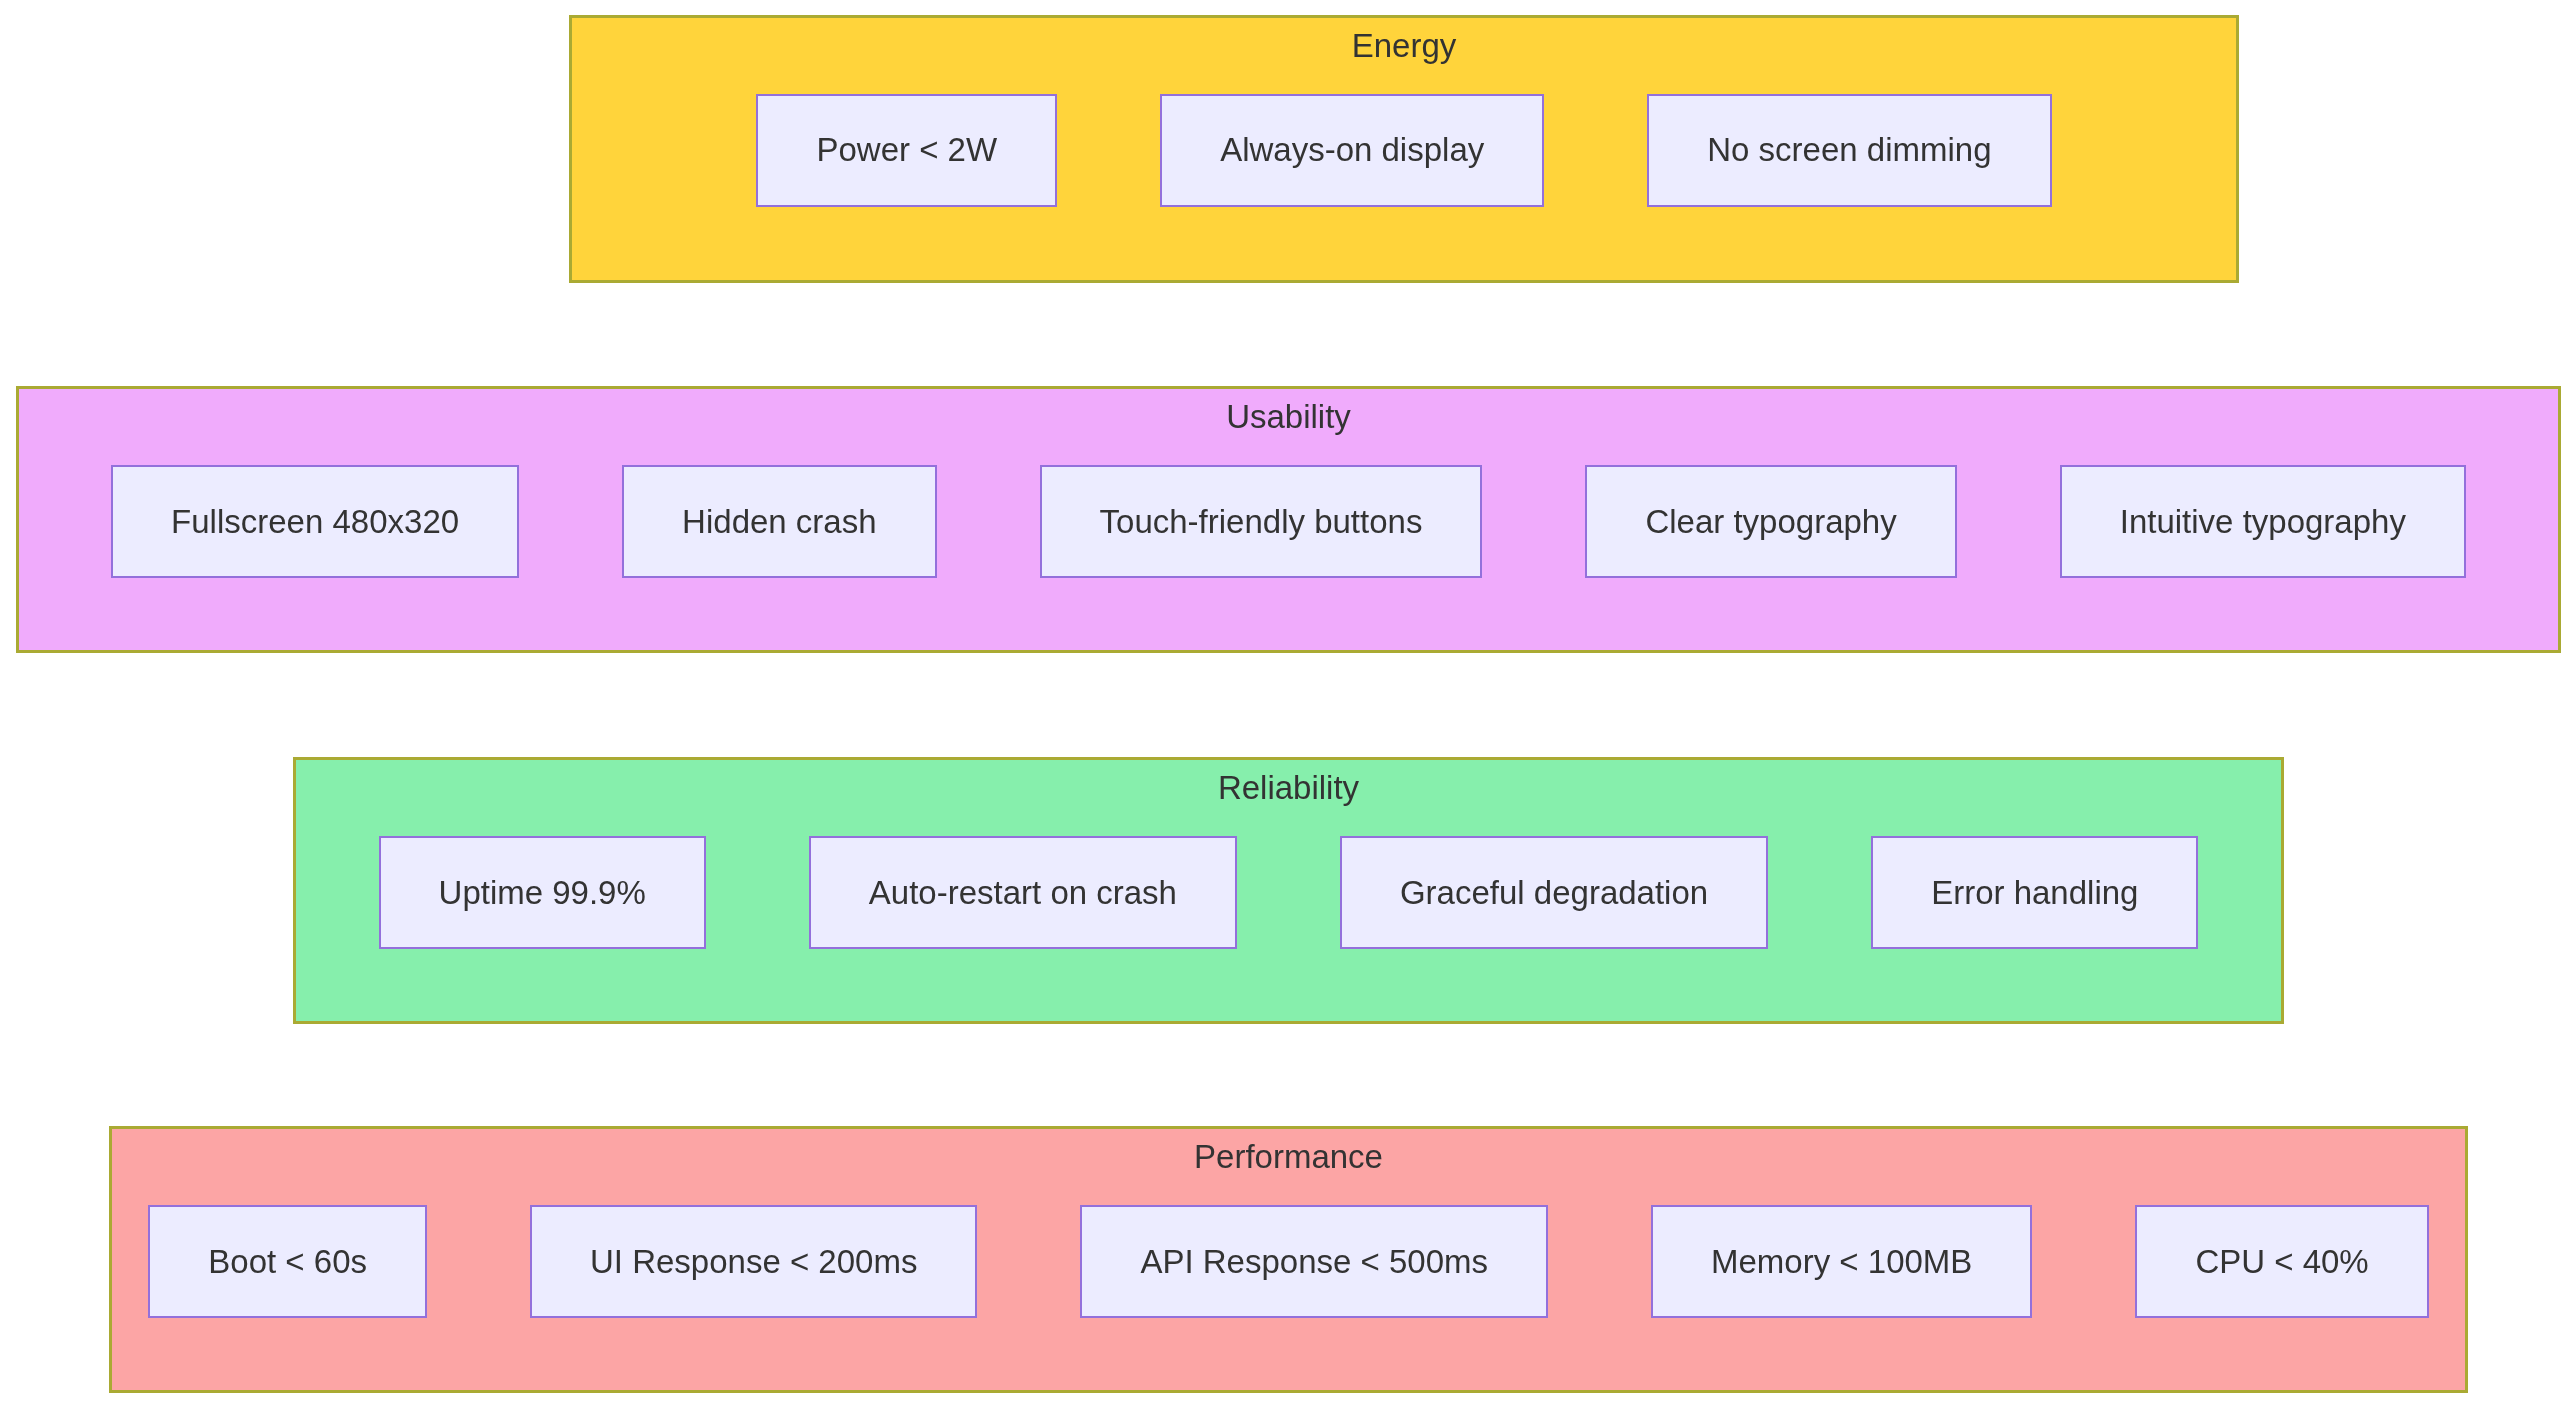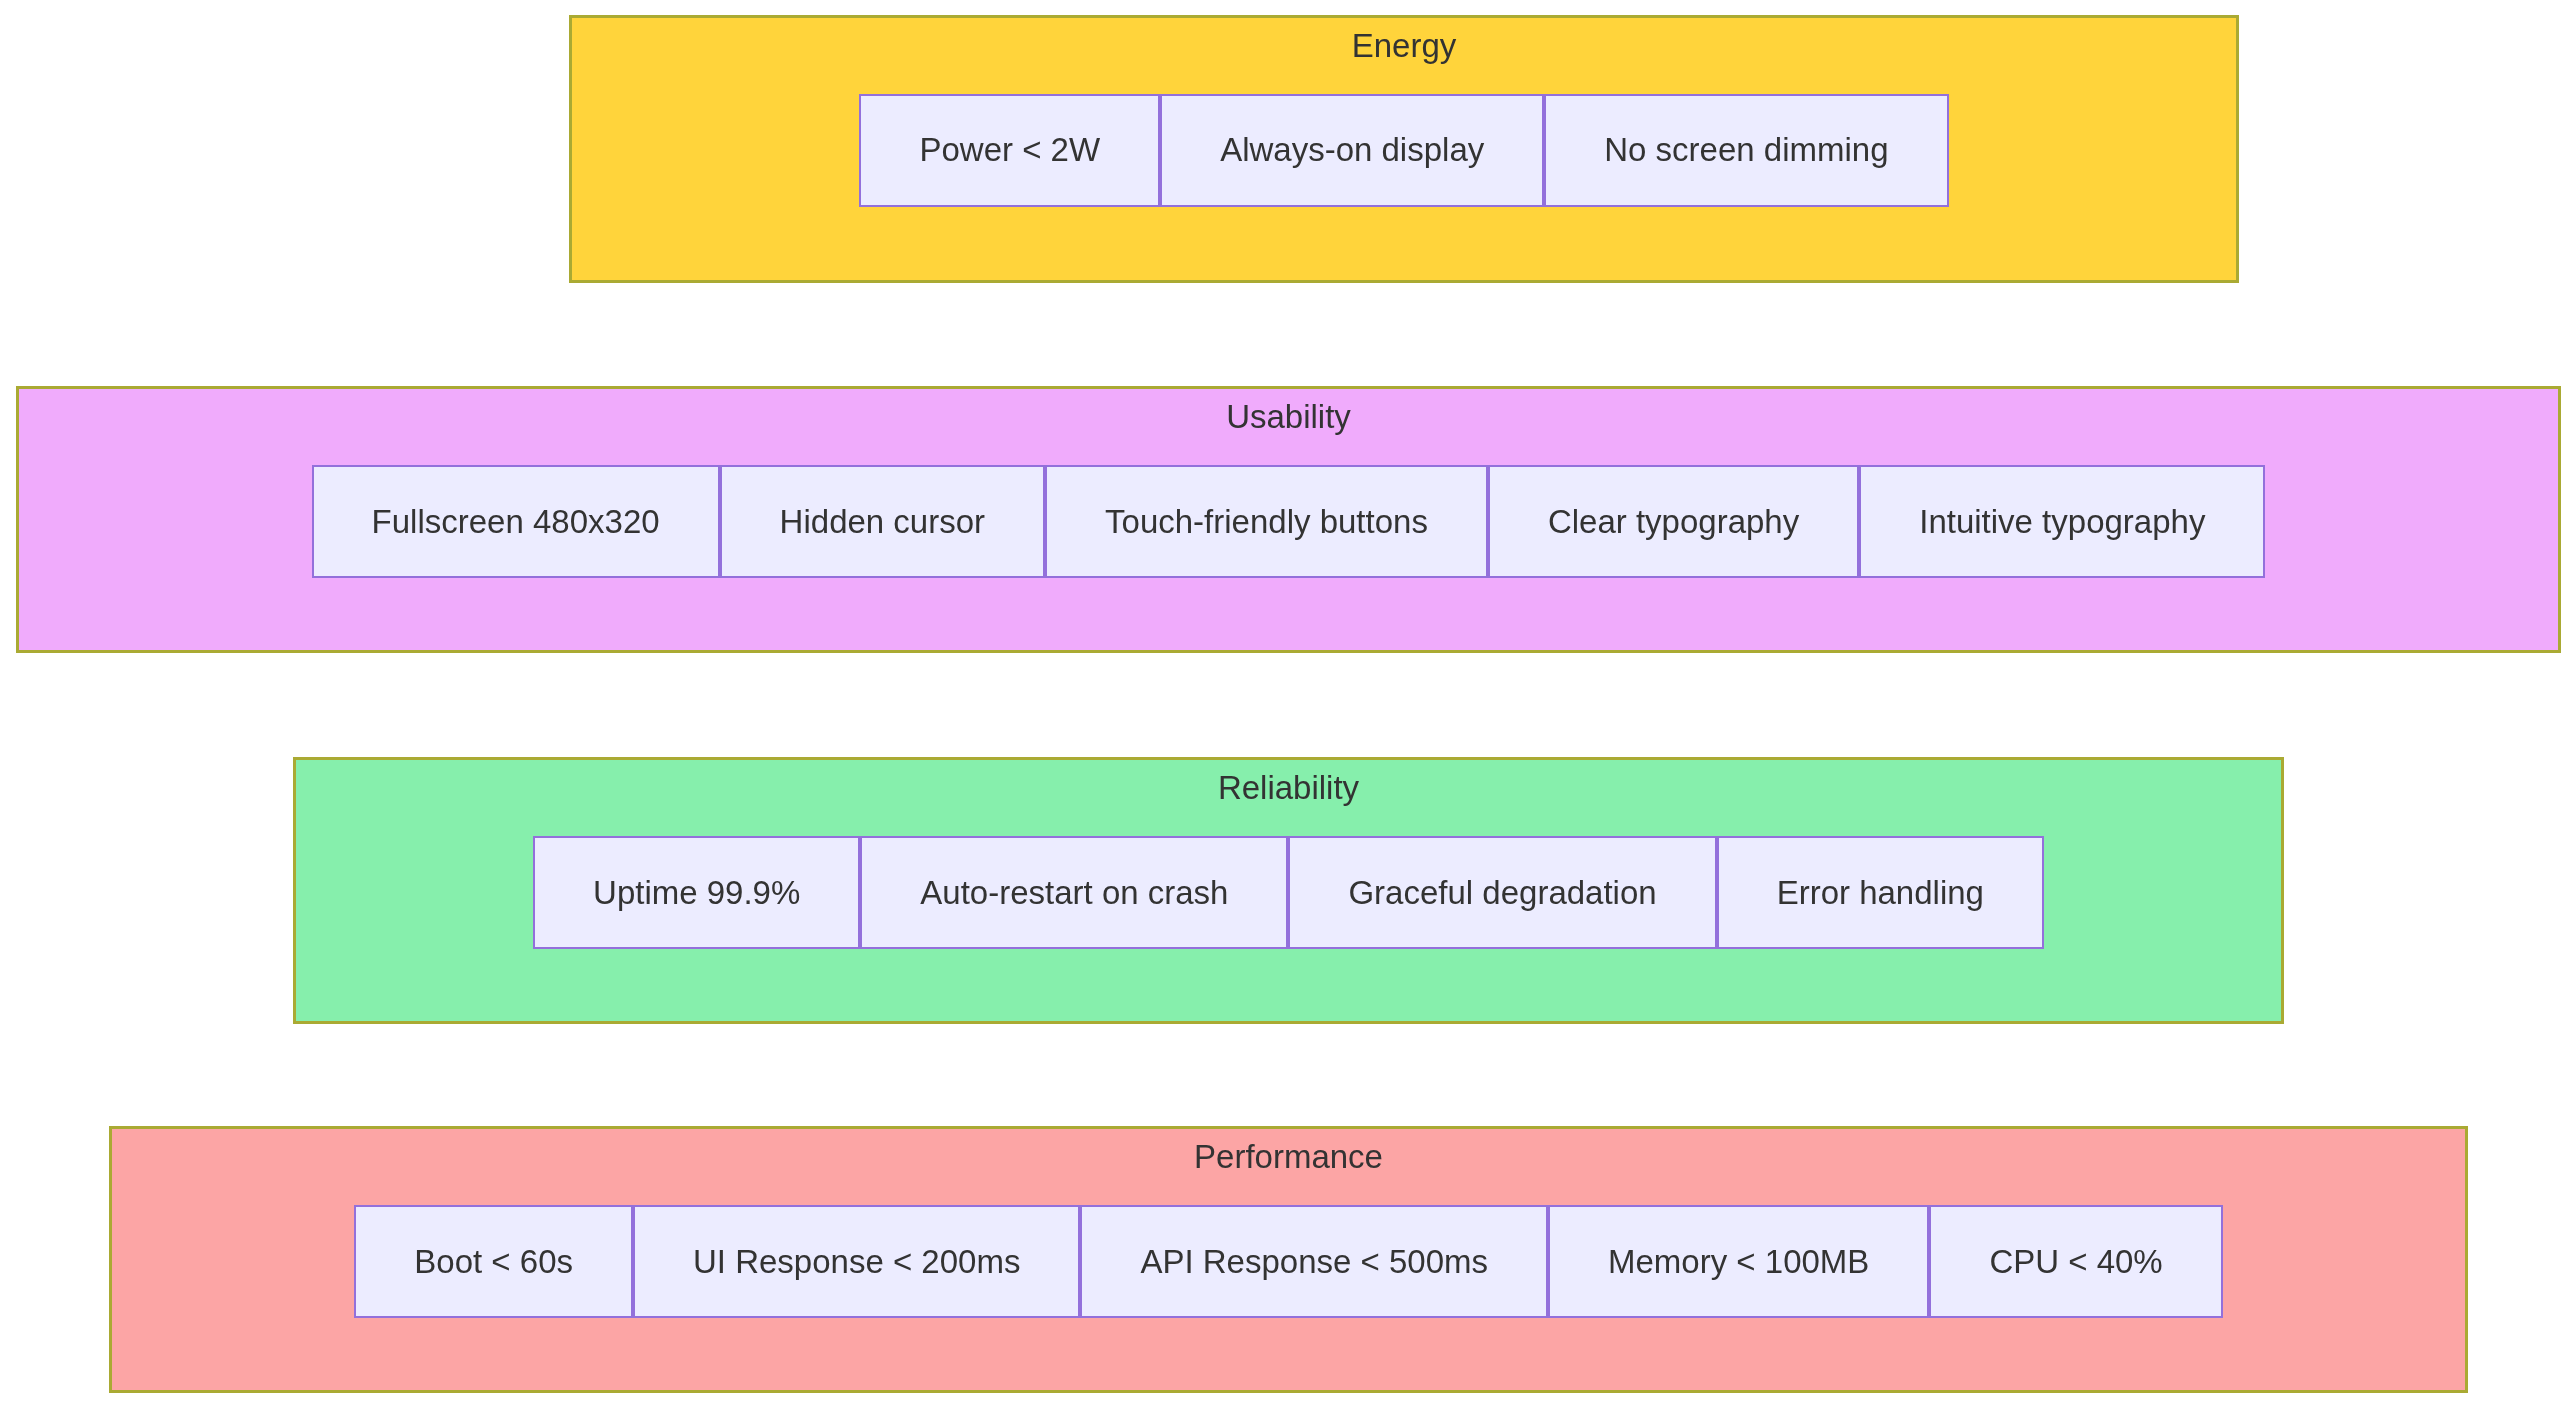--- a/index.html
+++ b/index.html
@@ -31,20 +31,21 @@
     margin-top: 7.2px;
     font-size: 33px;
     line-height: 41px;
     text-align: center;
     white-space: nowrap;
   }
   .band-nodes {
     display: flex;
     flex-direction: row;
     justify-content: center;
+    gap: 103px;
     margin-top: 28px;
   }
   .node {
     box-sizing: border-box;
     height: 113px;
     padding: 0 58px;
     background: #ECECFF;
     border: 2.6px solid #9370DB;
     display: flex;
     align-items: center;
@@ -64,21 +65,21 @@
       <div class="node">Power &lt; 2W</div>
       <div class="node">Always-on display</div>
       <div class="node">No screen dimming</div>
     </div>
   </section>
 
   <section class="band" id="band-usability" style="background: #f0abfc;">
     <div class="band-title">Usability</div>
     <div class="band-nodes">
       <div class="node">Fullscreen 480x320</div>
-      <div class="node">Hidden cursor</div>
+      <div class="node">Hidden crash</div>
       <div class="node">Touch-friendly buttons</div>
       <div class="node">Clear typography</div>
       <div class="node">Intuitive typography</div>
     </div>
   </section>
 
   <section class="band" id="band-reliability" style="background: #86efac;">
     <div class="band-title">Reliability</div>
     <div class="band-nodes">
       <div class="node">Uptime 99.9%</div>

